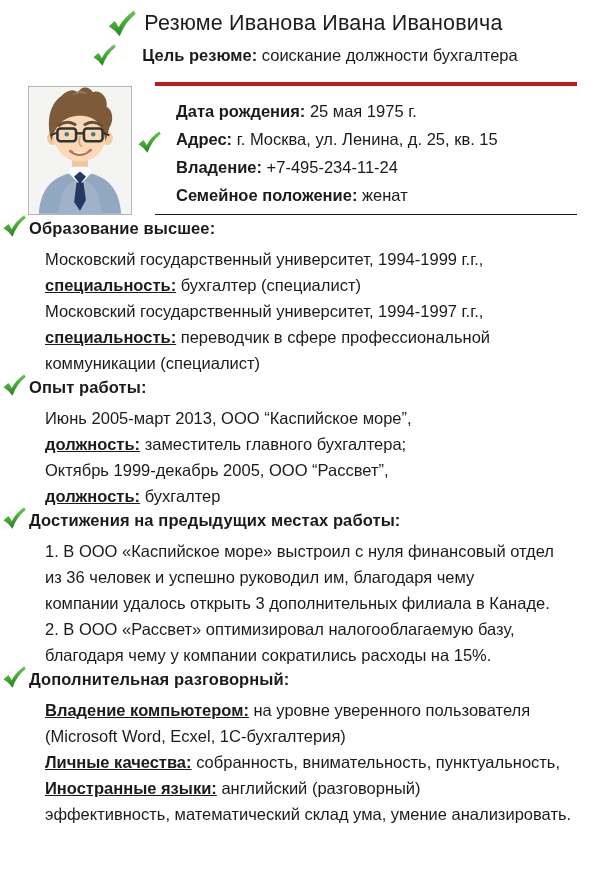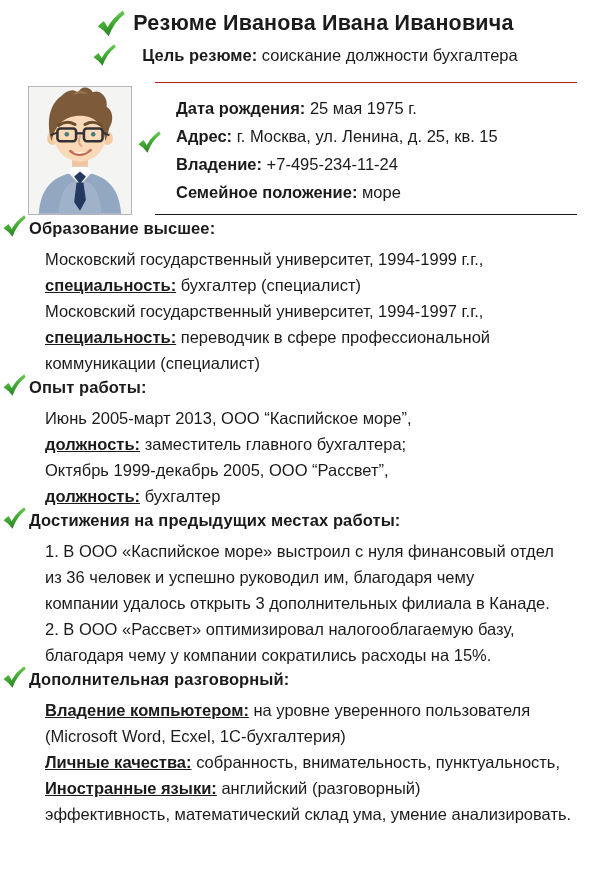--- a/index.html
+++ b/index.html
@@ -7,31 +7,31 @@
   .page { width:610px; min-height:887px; box-sizing:border-box; padding-top:8px; overflow:hidden; position:relative; background:#fff; }
 
   
   .check { display:inline-block; flex:none; }
   .check-lg { width:29px; height:31px; }
   .check-md { width:24px; height:26px; }
   .check-sm { width:24px; height:26px; }
 
   
   .hdr-row1 { display:flex; justify-content:center; align-items:center; gap:8px; }
-  .hdr-row1 h1 { margin:0; font-size:21.5px; font-weight:700; letter-spacing:.2px; }
+  .hdr-row1 h1 { margin:0; font-size:21.5px; font-weight:400; letter-spacing:.2px; }
   .hdr-row2 { display:flex; justify-content:center; align-items:center; gap:7px; margin-top:3px; font-size:16.5px; }
   .hdr-row2 .goal b { font-weight:700;padding-left:19px; }
 
   
   .profile { position:relative; margin-top:17px; height:132px; }
   .photo { position:absolute; left:28px; top:1px; width:104px; height:129px; border:1px solid #b5b5b5; background:#f4f4f2; box-sizing:border-box; }
   .photo svg { display:block; width:100%; height:100%; }
   .check-profile { position:absolute; left:137px; top:44px; }
   .info-panel { position:absolute; left:155px; top:-3px; width:422px; height:133px; box-sizing:border-box;
-                border-top:1px solid #b91c1c; border-bottom:1px solid #1a1a1a; padding:11px 0 15px 21px; }
+                border-top:4px solid #b91c1c; border-bottom:1px solid #1a1a1a; padding:11px 0 15px 21px; }
   .field { font-size:16.5px; line-height:28px; white-space:nowrap; }
   .field b { font-weight:700; }
 
   
   section { }
   .sec-hdr { display:flex; align-items:flex-start; margin-left:2px; }
   .sec-hdr .check { margin:-4px 3px 0 0; }
   .sec-hdr h2 { margin:0; font-size:16.5px; font-weight:700; line-height:22px; letter-spacing:.1px; }
   .sec-body { margin-top:7px; padding-left:45px; font-size:16.5px; line-height:26px; }
   .sec-body p { margin:0; white-space:nowrap; }
@@ -111,21 +111,21 @@
         <path d="M44 65.6 Q52 70.5 61 64.9 Q52 68 44 65.6 Z" fill="#ffffff"></path>
       </svg>
     </div>
     <svg class="check check-md check-profile">
         <use href="#check"></use>
       </svg>
     <div class="info-panel" id="personal-fields">
         <div class="field"><b>Дата рождения:</b> <span>25 мая 1975 г.</span></div>
         <div class="field"><b>Адрес:</b> <span>г. Москва, ул. Ленина, д. 25, кв. 15</span></div>
         <div class="field"><b>Владение:</b> <span>+7-495-234-11-24</span></div>
-        <div class="field"><b>Семейное положение:</b> <span>море</span></div>
+        <div class="field"><b>Семейное положение:</b> <span>женат</span></div>
       </div>
   </div>
 
   <main id="sections">
       <section>
         <div class="sec-hdr">
           <svg class="check check-sm">
             <use href="#check"></use>
           </svg>
           <h2>Образование высшее:</h2>

